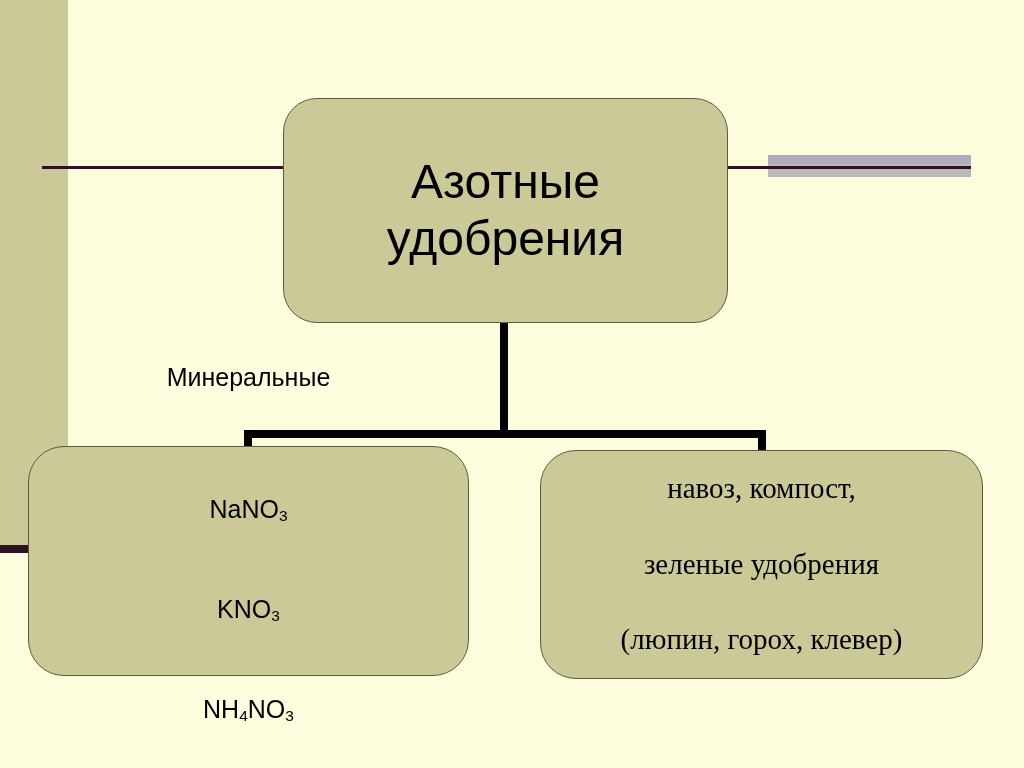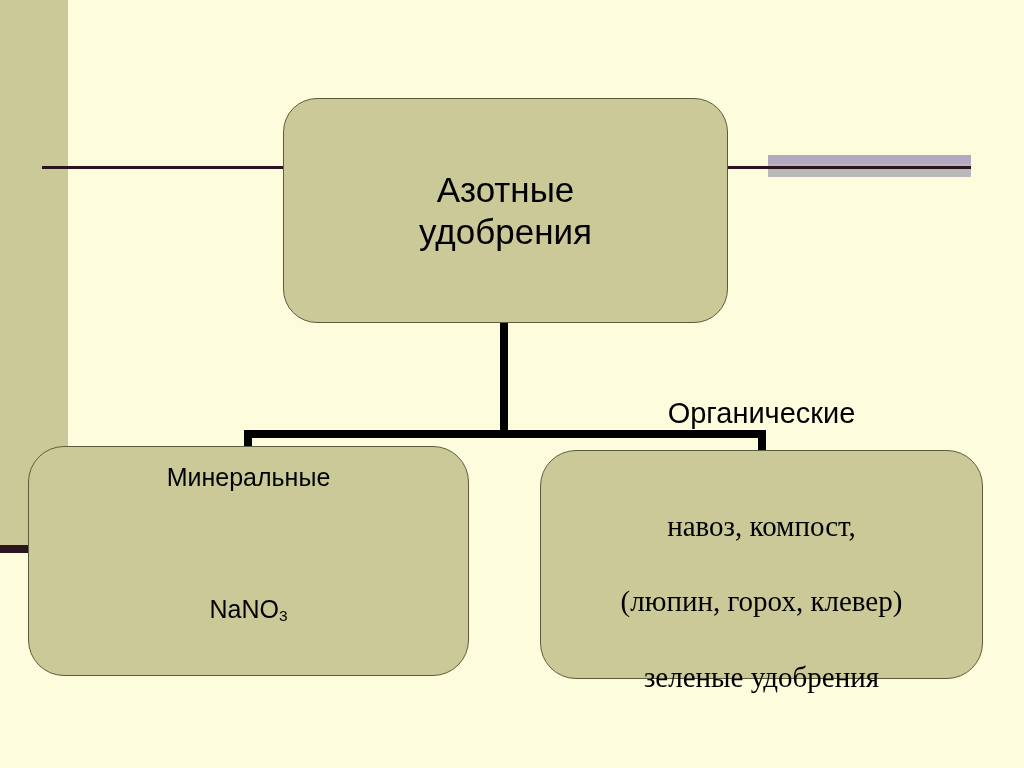--- a/index.html
+++ b/index.html
@@ -116,21 +116,21 @@
     justify-content: center;
     text-align: center;
     color: #000;
   }
   .node-title {
     left: 283px;
     top: 98px;
     width: 445px;
     height: 225px;
     border-radius: 34px;
-    font-size: 35px;
+    font-size: 48px;
     line-height: 1.18;
   }
   .node-mineral {
     left: 28px;
     top: 446px;
     width: 441px;
     height: 230px;
     border-radius: 36px;
     font-size: 25px;
     line-height: 1.28;
@@ -189,28 +189,29 @@
   <div class="node node-title">
     <div class="node-body">Азотные
 удобрения</div>
   </div>
 
   <div class="node node-mineral">
     <div class="node-body">
       <div>Минеральные</div>
       <ul class="formula-list">
         <li><span>NaNO</span><sub>3</sub></li>
+        <li><span>KNO</span><sub>3</sub></li>
+        <li><span>NH</span><sub>4</sub><span>NO</span><sub>3</sub></li>
       </ul>
     </div>
   </div>
 
   <div class="node node-organic">
     <div class="node-body">
-      <div>Органические</div>
       <ul class="lines-list">
         <li>навоз, компост,</li>
+        <li>зеленые удобрения</li>
         <li>(люпин, горох, клевер)</li>
-        <li>зеленые удобрения</li>
       </ul>
     </div>
   </div>
 
 </div>
 
 </body></html>

